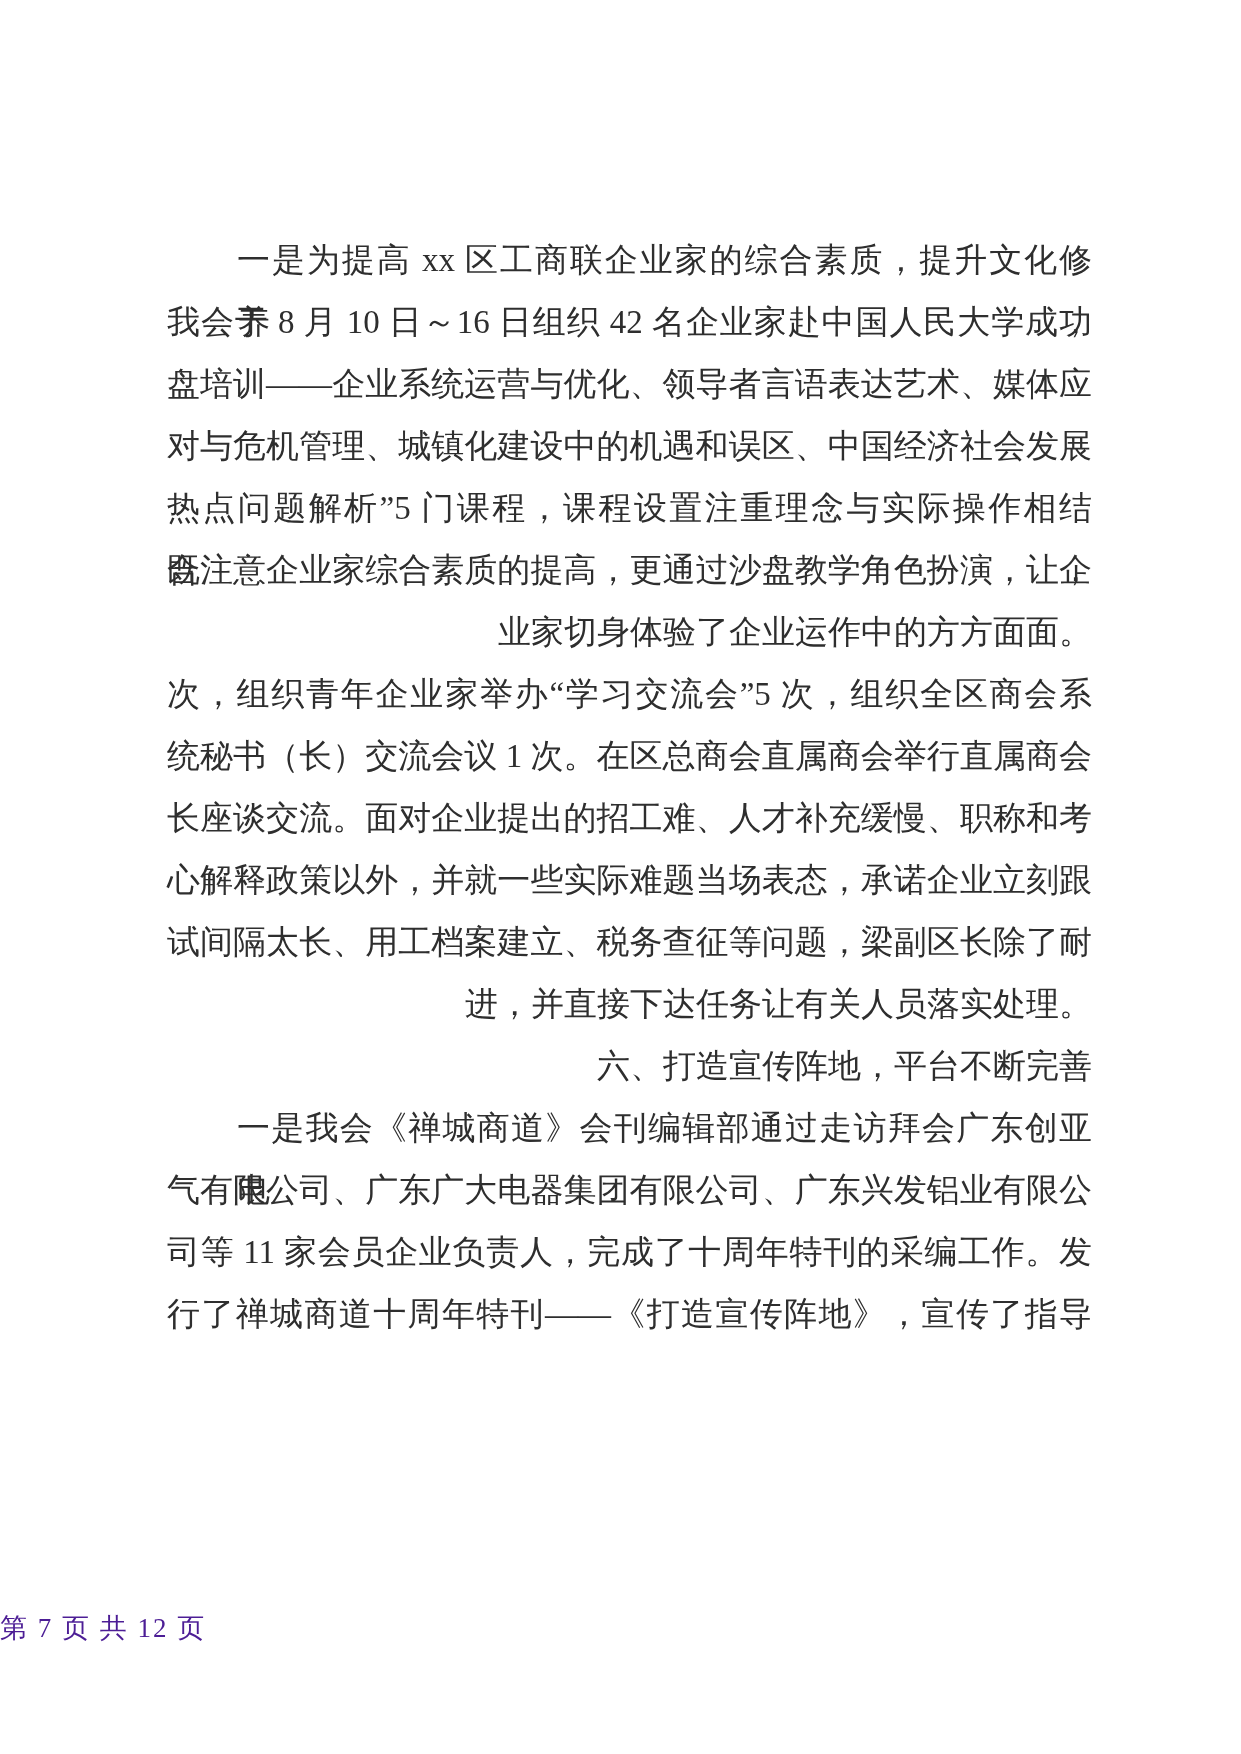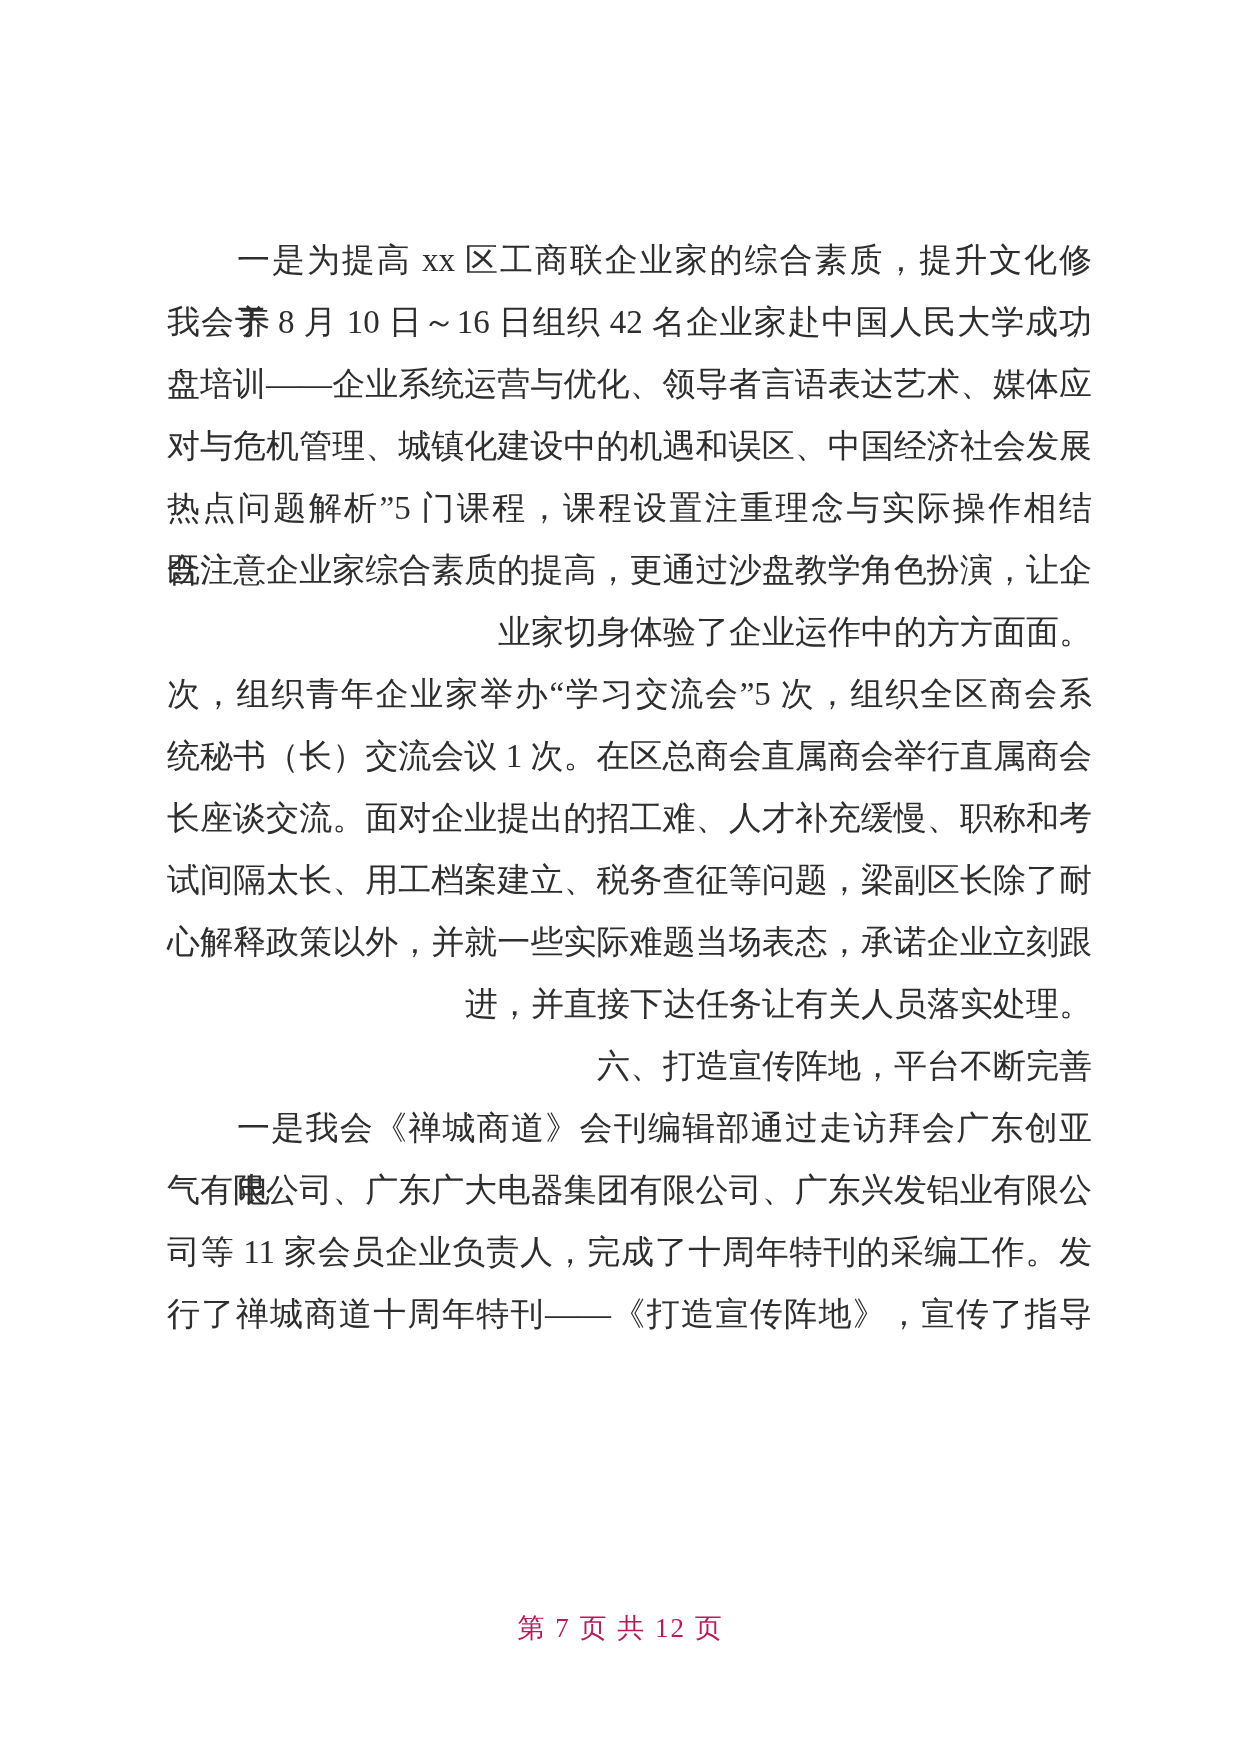--- a/index.html
+++ b/index.html
@@ -37,24 +37,23 @@
   }
   
   .ind {
     padding-left: 70px;
   }
   .footer {
     position: absolute;
     left: 0;
     top: 1608px;
     width: 100%;
-    text-align: center;
     font-size: 27px;
     line-height: 40px;
-    color: #be185d;
+    color: #4c1d95;
     letter-spacing: 2px;
   }
 </style>
 </head>
 <body>
 
 <div class="page">
 
   <div class="doc">
 
@@ -65,22 +64,22 @@
       <div class="ln j">对与危机管理、城镇化建设中的机遇和误区、中国经济社会发展</div>
       <div class="ln j">热点问题解析”5 门课程，课程设置注重理念与实际操作相结合，</div>
       <div class="ln j">既注意企业家综合素质的提高，更通过沙盘教学角色扮演，让企</div>
       <div class="ln">业家切身体验了企业运作中的方方面面。</div>
     </div>
 
     <div>
       <div class="ln j">次，组织青年企业家举办“学习交流会”5 次，组织全区商会系</div>
       <div class="ln j">统秘书（长）交流会议 1 次。在区总商会直属商会举行直属商会</div>
       <div class="ln j">长座谈交流。面对企业提出的招工难、人才补充缓慢、职称和考</div>
+      <div class="ln j">心解释政策以外，并就一些实际难题当场表态，承诺企业立刻跟</div>
       <div class="ln j">试间隔太长、用工档案建立、税务查征等问题，梁副区长除了耐</div>
-      <div class="ln j">心解释政策以外，并就一些实际难题当场表态，承诺企业立刻跟</div>
       <div class="ln">进，并直接下达任务让有关人员落实处理。</div>
     </div>
 
     <div>
       <div class="ln ind">六、打造宣传阵地，平台不断完善</div>
     </div>
 
     <div>
       <div class="ln j ind">一是我会《禅城商道》会刊编辑部通过走访拜会广东创亚电</div>
       <div class="ln j">气有限公司、广东广大电器集团有限公司、广东兴发铝业有限公</div>

